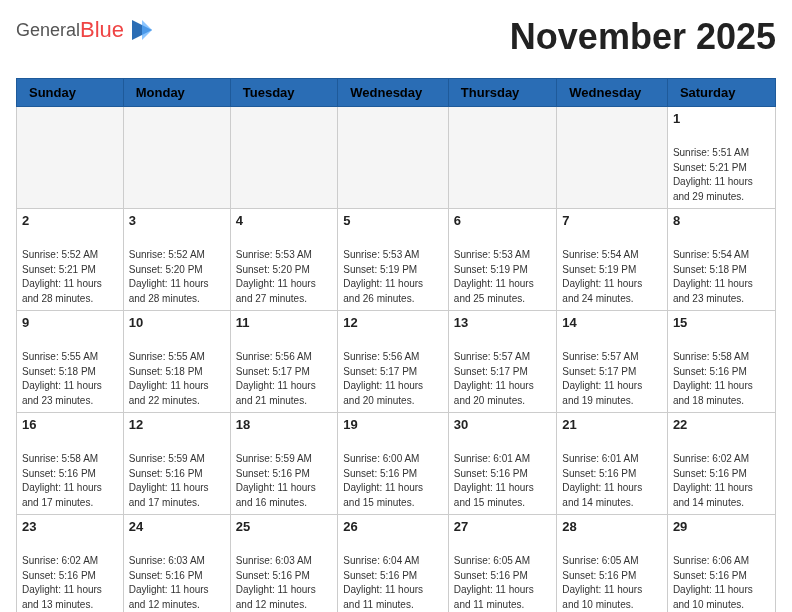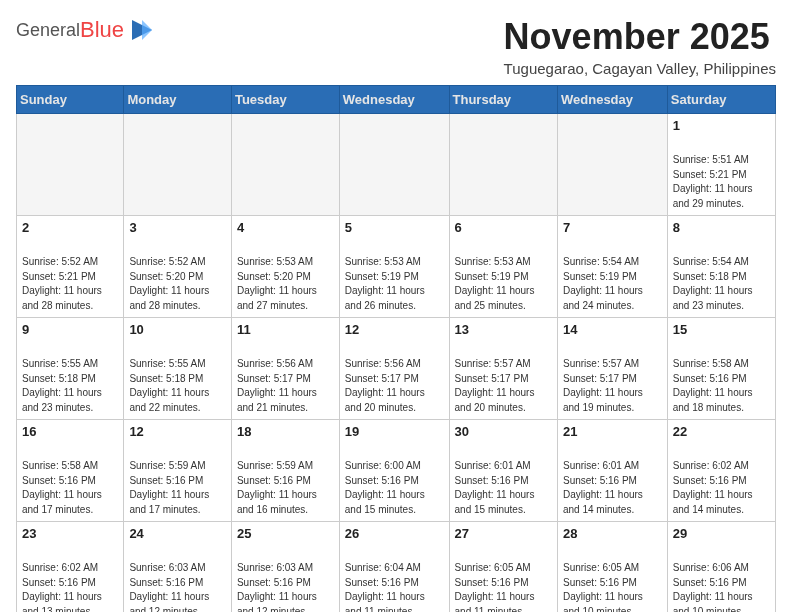--- a/index.html
+++ b/index.html
@@ -7,21 +7,21 @@
       font-family: Arial, sans-serif;
       background: #fff;
       width: 792px;
       min-height: 612px;
       padding: 16px;
     }
     .header-section {
       display: flex;
       justify-content: space-between;
       align-items: flex-start;
-      margin-bottom: 8px;
+      margin-bottom: 20px;
     }
     .logo-area {
       display: flex;
       flex-direction: column;
       align-items: flex-start;
     }
     .logo-text {
       display: flex;
       align-items: center;
       font-size: 20px;
@@ -35,44 +35,44 @@
       color: #ef4444;
       font-size: 22px;
       font-weight: normal;
     }
     .logo-icon {
       width: 28px;
       height: 28px;
       margin-left: 4px;
     }
     .title-area {
-      text-align: left;
+      text-align: right;
     }
     .month-title {
       font-size: 36px;
       font-weight: bold;
       color: #222;
     }
     .location-subtitle {
       font-size: 15px;
       color: #444;
       margin-top: 2px;
     }
     .calendar-table {
       width: 100%;
       border-collapse: collapse;
       border: 1px solid #ccc;
     }
     .calendar-table th {
       background-color: #2a6db5;
-      color: #e5e5e5;
+      color: #000000;
       font-size: 13px;
       font-weight: bold;
       text-align: left;
-      padding: 6px 3px;
+      padding: 6px 12px;
       border: 1px solid #1e5a9a;
     }
     .calendar-table td {
       vertical-align: top;
       border: 1px solid #ccc;
       padding: 4px 5px;
       font-size: 10.5px;
       color: #333;
       width: 113px;
       min-height: 75px;
@@ -105,21 +105,20 @@
       <span class="logo-blue">Blue</span>
 
       <svg class="logo-icon" viewBox="0 0 28 28">
         <polygon points="4,4 24,14 4,24" fill="#2a6db5"></polygon>
         <polygon points="14,4 24,14 14,24" fill="#5aacff" opacity="0.7"></polygon>
       </svg>
     </div>
   </div>
   <div class="title-area">
     <div class="month-title">November 2025</div>
-    <div class="location-subtitle">Tuguegarao, Cagayan Valley, Philippines</div>
   </div>
 </div>
 
 <table class="calendar-table">
   <thead>
     <tr>
       <th>Sunday</th>
       <th>Monday</th>
       <th>Tuesday</th>
       <th>Wednesday</th>

